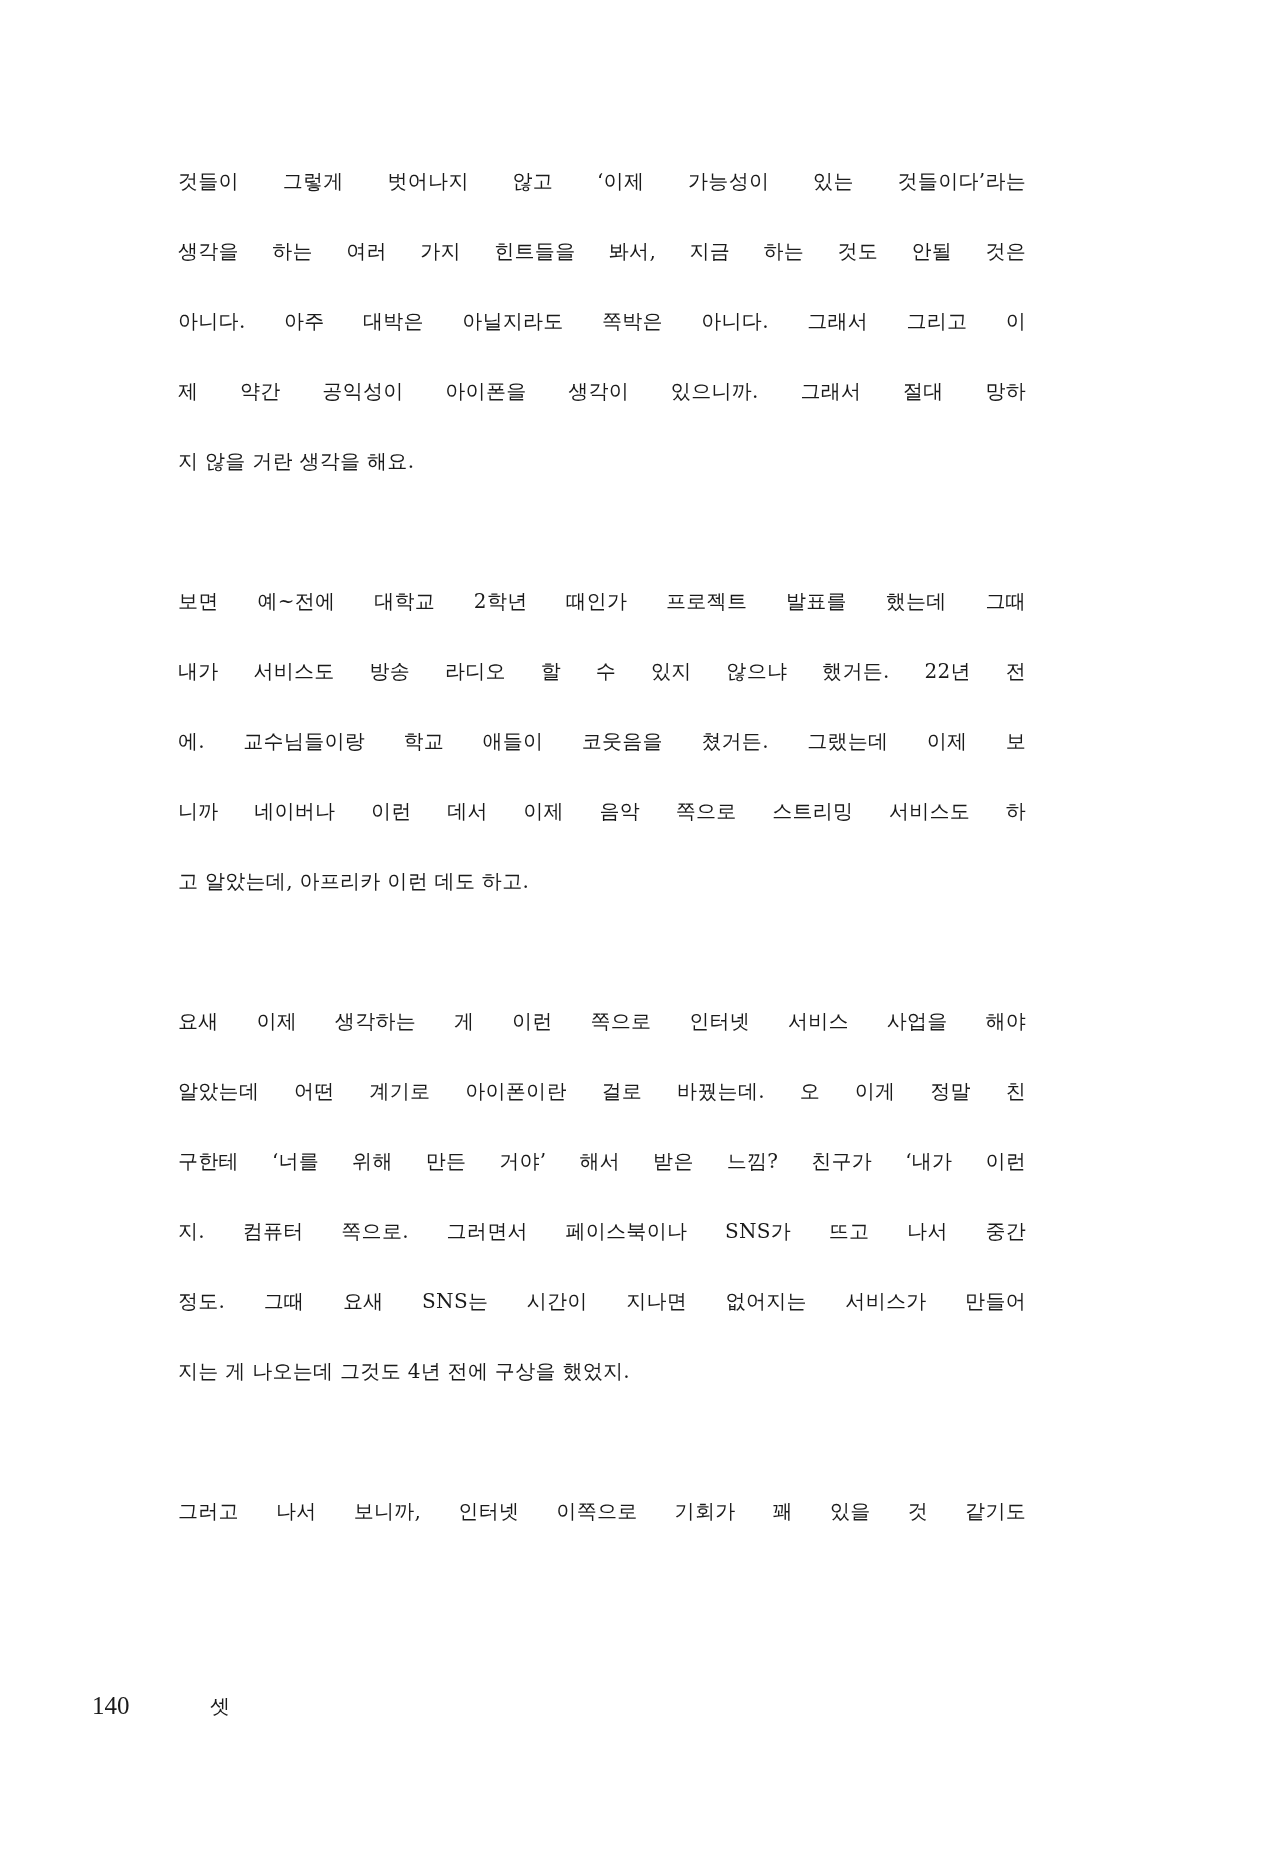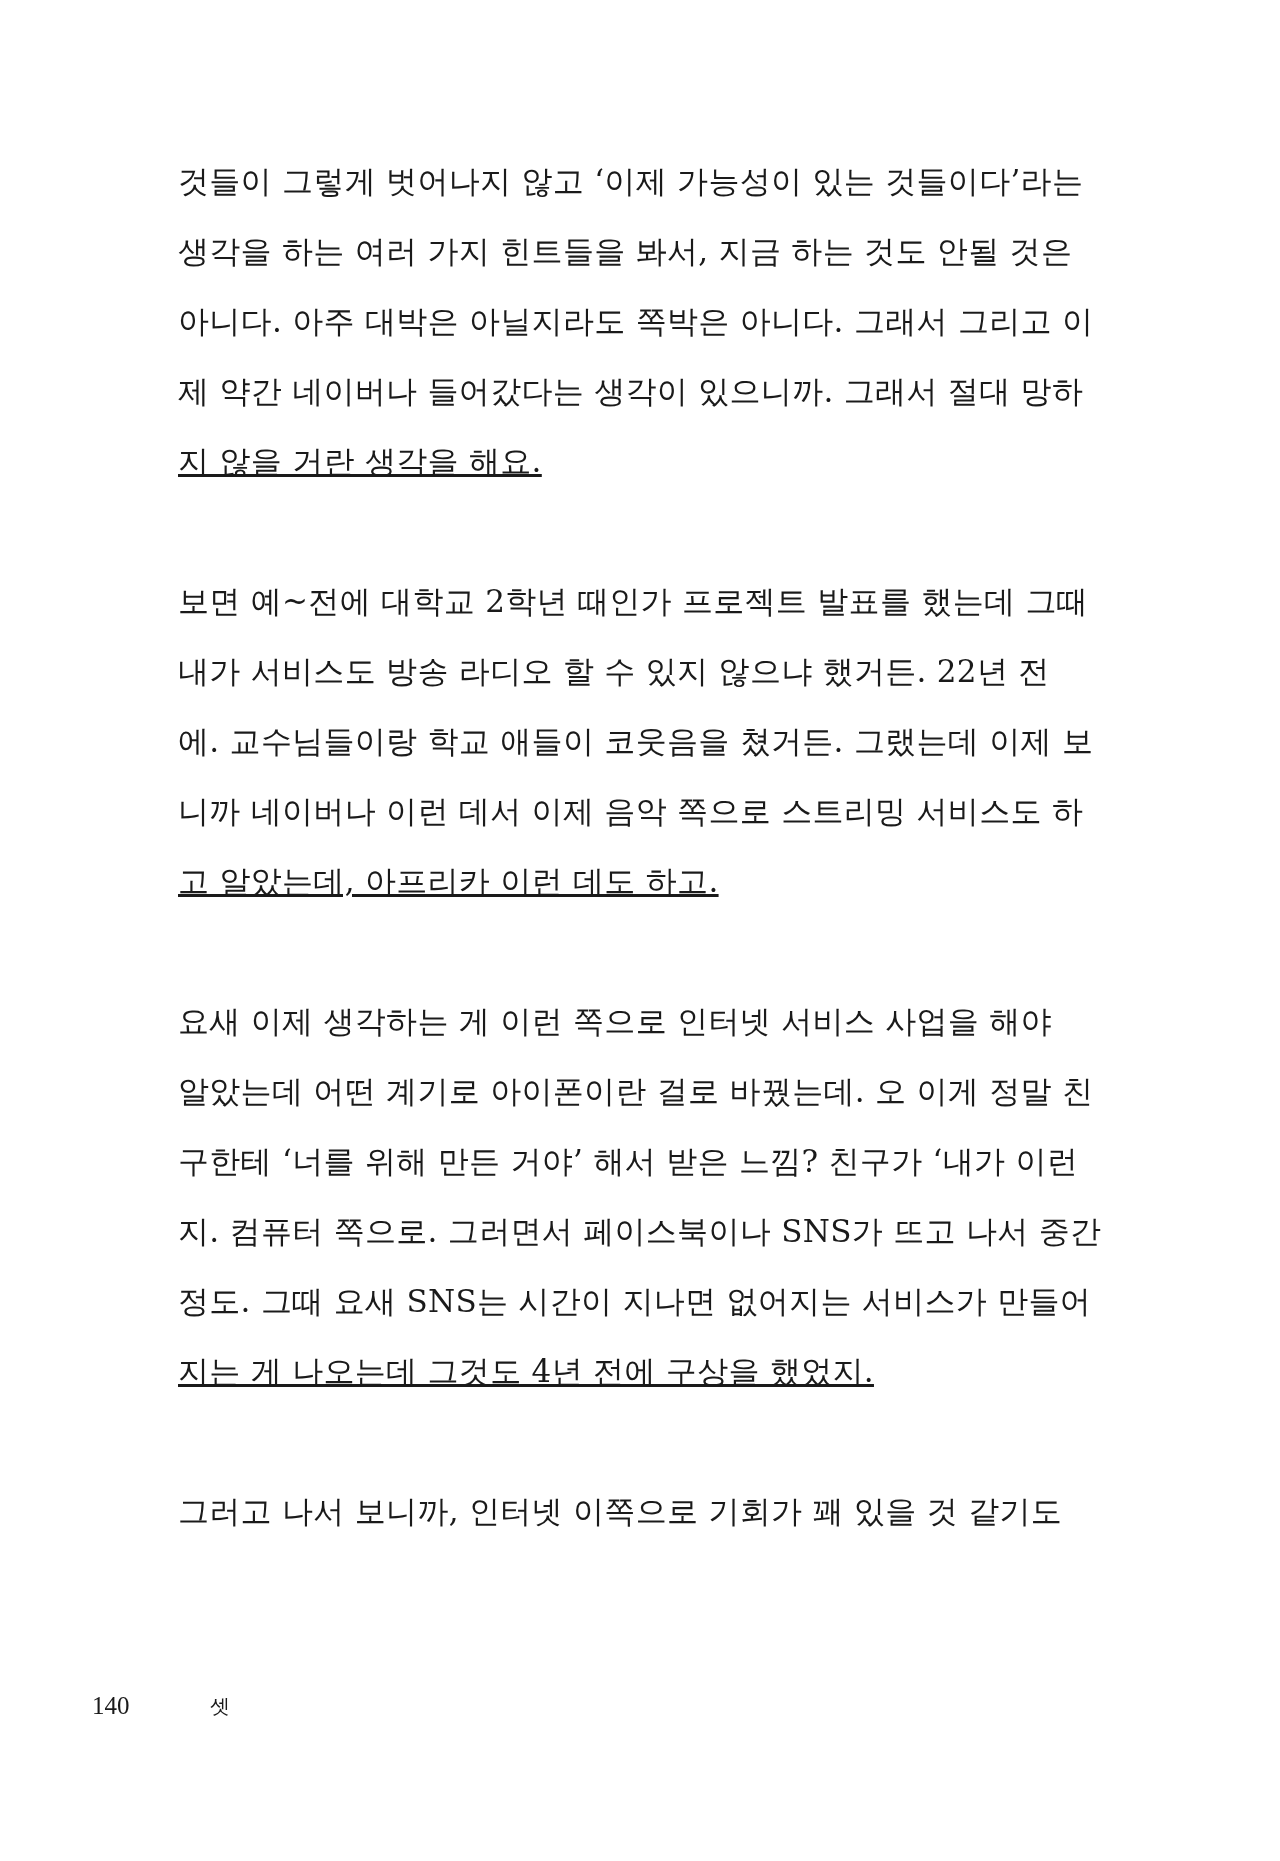--- a/index.html
+++ b/index.html
@@ -28,29 +28,28 @@
       top: 156px;
       width: 848px;
     }
     .paragraph {
       margin: 0 0 70px 0;
     }
     .line {
       display: block;
       height: 70px;
       line-height: 50px;
-      font-size: 31px;
+      font-size: 20px;
       white-space: nowrap;
       text-align: justify;
       text-align-last: justify;
       letter-spacing: 0.3px;
     }
     .line.last {
       text-align-last: left;
-      text-decoration: underline;
     }
     .footer {
       position: absolute;
       top: 1686px;
       left: 0;
       width: 1280px;
       height: 40px;
       font-size: 24px;
       line-height: 40px;
     }
@@ -71,21 +70,21 @@
 </head>
 <body>
 
 <div class="page">
   <div class="body-text">
 
     <p class="paragraph">
       <span class="line">것들이 그렇게 벗어나지 않고 ‘이제 가능성이 있는 것들이다’라는</span>
       <span class="line">생각을 하는 여러 가지 힌트들을 봐서, 지금 하는 것도 안될 것은</span>
       <span class="line">아니다. 아주 대박은 아닐지라도 쪽박은 아니다. 그래서 그리고 이</span>
-      <span class="line">제 약간 네이버나 들어갔다는 생각이 있으니까. 그래서 절대 망하</span>
+      <span class="line">제 약간 공익성이 아이폰을 생각이 있으니까. 그래서 절대 망하</span>
       <span class="line last">지 않을 거란 생각을 해요.</span>
     </p>
 
     <p class="paragraph">
       <span class="line">보면 예~전에 대학교 2학년 때인가 프로젝트 발표를 했는데 그때</span>
       <span class="line">내가 서비스도 방송 라디오 할 수 있지 않으냐 했거든. 22년 전</span>
       <span class="line">에. 교수님들이랑 학교 애들이 코웃음을 쳤거든. 그랬는데 이제 보</span>
       <span class="line">니까 네이버나 이런 데서 이제 음악 쪽으로 스트리밍 서비스도 하</span>
       <span class="line last">고 알았는데, 아프리카 이런 데도 하고.</span>
     </p>

